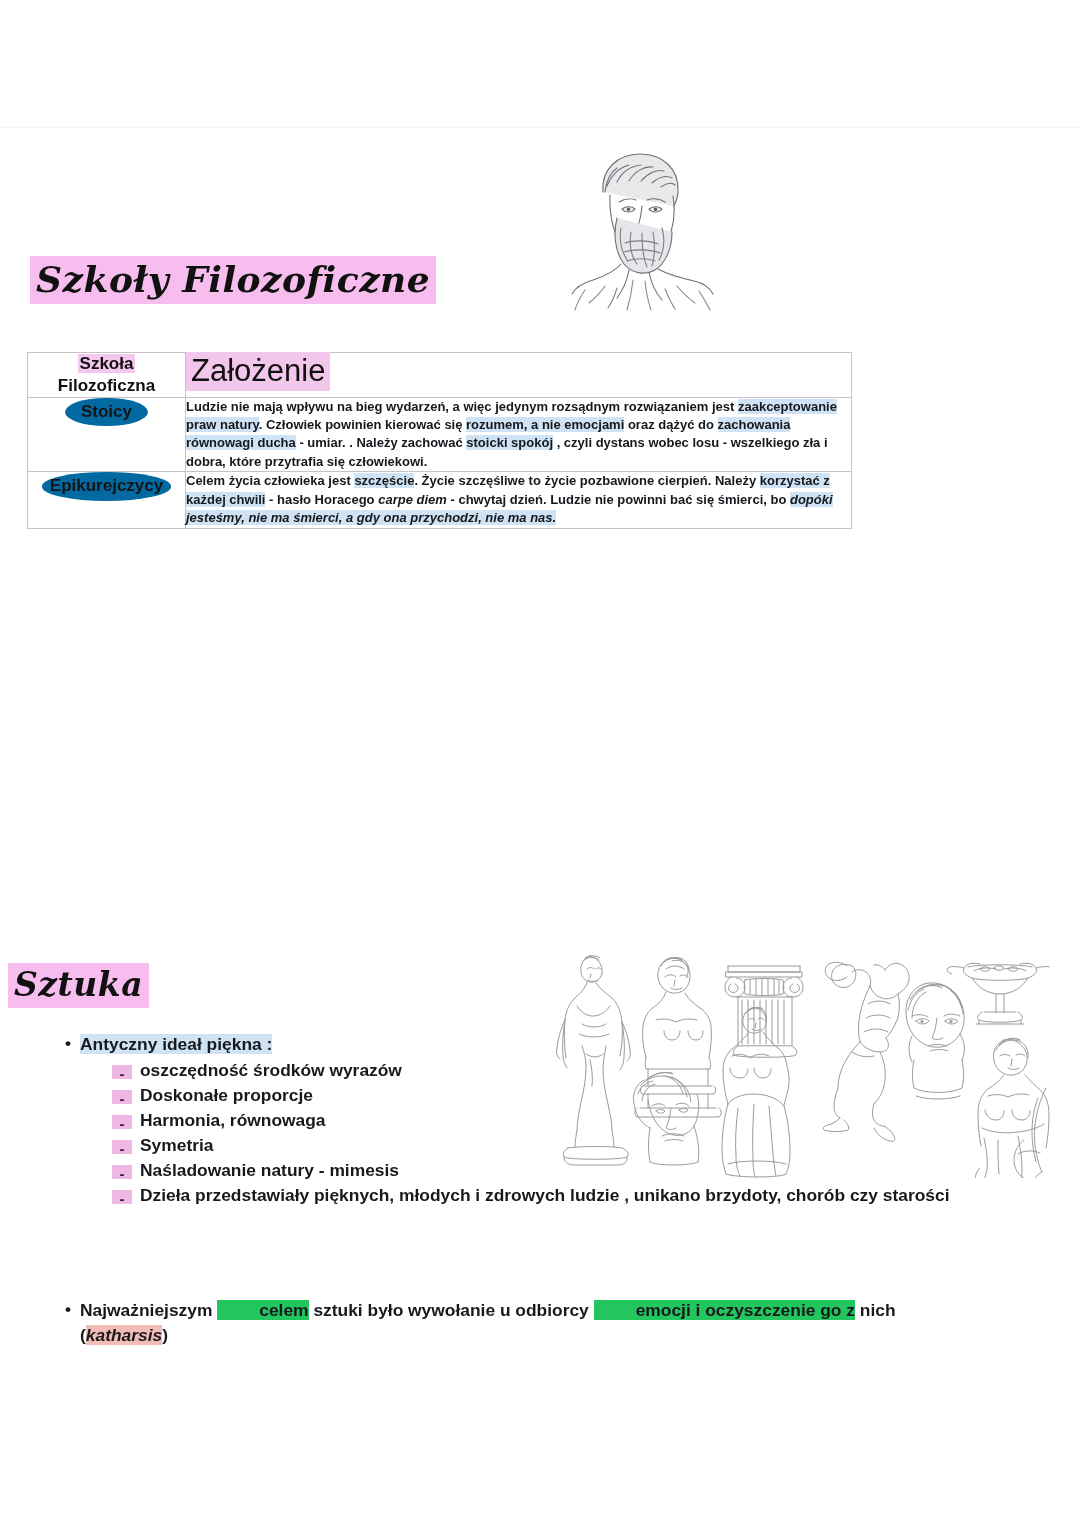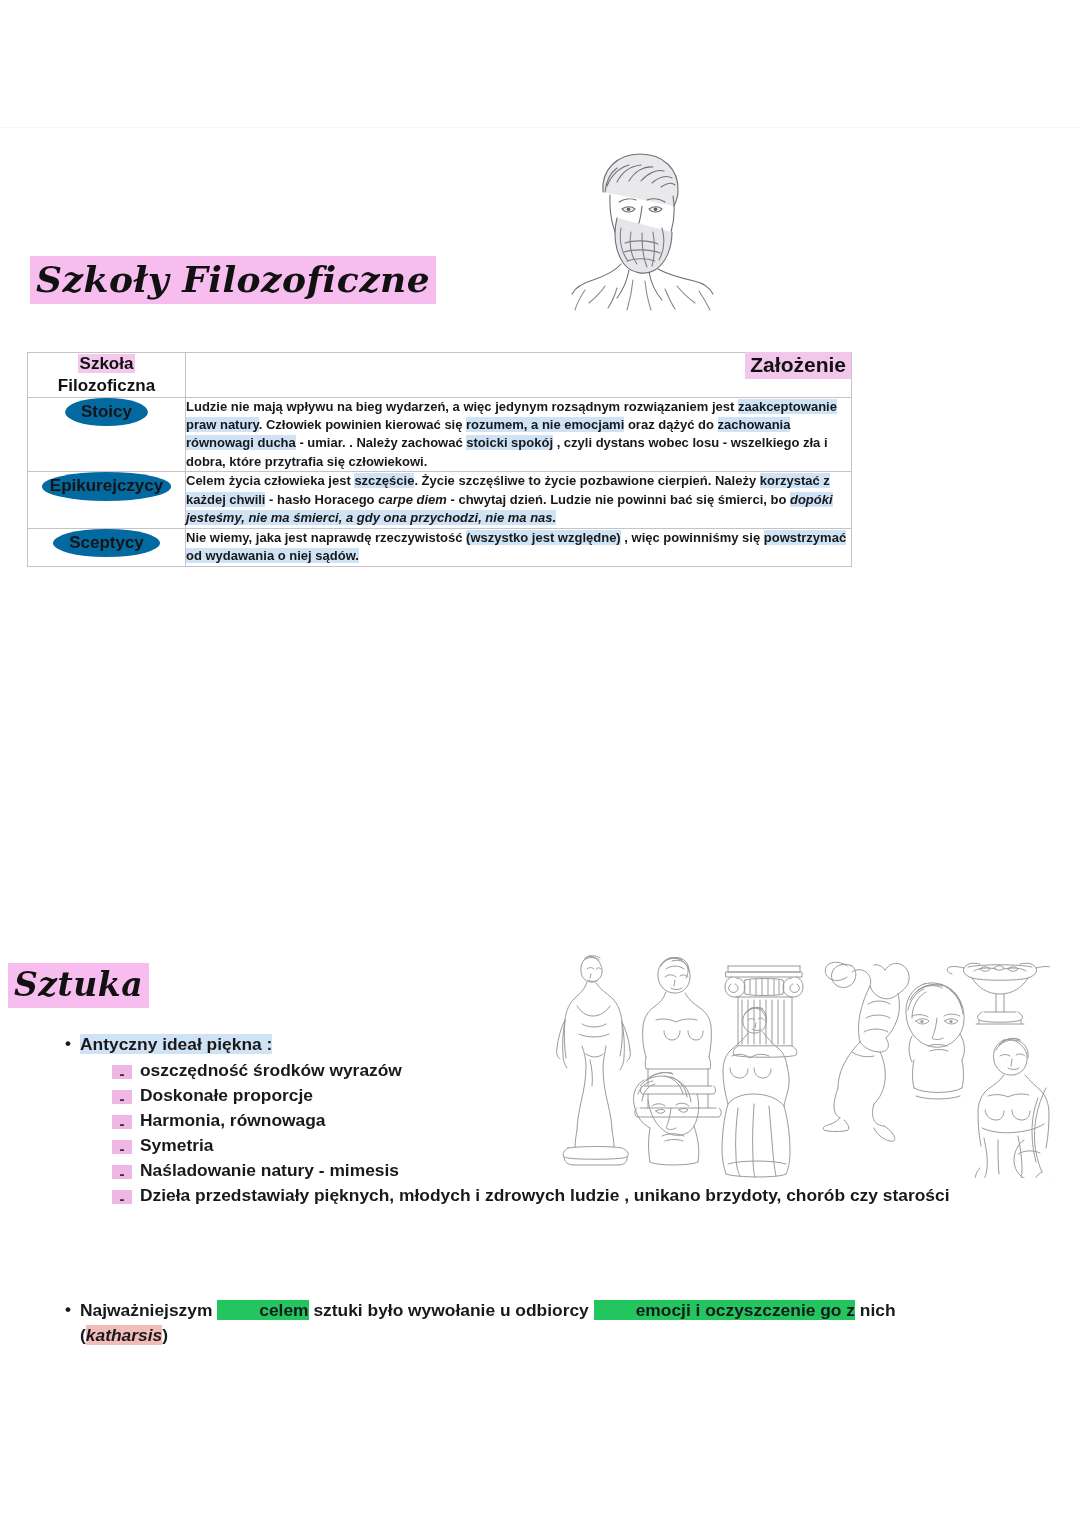--- a/index.html
+++ b/index.html
@@ -95,24 +95,24 @@
 
   .hdr-school {
     text-align: center;
     padding: 8px 4px 12px 4px;
     font-size: 17px;
     font-weight: bold;
     line-height: 1.28;
     color: #111;
   }
   .hdr-zal {
-    text-align: right;
+    text-align: left;
     padding: 8px 0 10px 0;
-    font-size: 21px;
-    font-weight: bold;
+    font-size: 31px;
+    font-weight: normal;
     color: #111;
     position: relative;
   }
   .zal-inner {
     background: #f3c7ec;
     padding: 1px 5px 3px 5px;
   }
   .szkola-hl { background: #f5c6ee; padding: 0 2px; }
 
   .school-cell {
@@ -289,28 +289,20 @@
       </td>
     </tr>
     <tr>
       <td class="school-cell">
         <span class="pill wide">Epikurejczycy</span>
       </td>
       <td class="desc-cell">
         Celem życia człowieka jest <span class="hl">szczęście</span>. Życie szczęśliwe to życie pozbawione cierpień. Należy <span class="hl">korzystać z każdej chwili</span> - hasło Horacego <span class="it">carpe diem</span> - chwytaj dzień. Ludzie nie powinni bać się śmierci, bo <span class="it hl">dopóki jesteśmy, nie ma śmierci, a gdy ona przychodzi, nie ma nas.</span>
       </td>
     </tr>
-    <tr>
-      <td class="school-cell">
-        <span class="pill">Sceptycy</span>
-      </td>
-      <td class="desc-cell">
-        Nie wiemy, jaka jest naprawdę rzeczywistość <span class="hl">(wszystko jest względne)</span> , więc powinniśmy się <span class="hl">powstrzymać od wydawania o niej sądów.</span>
-      </td>
-    </tr>
   </tbody>
 </table>
 
 <div class="title-script" id="title-sztuka"><span class="title-hl">Sztuka</span></div>
 
 <div class="art-wrap">
   <svg width="498" height="250" viewBox="0 0 498 250" xmlns="http://www.w3.org/2000/svg">
     <g fill="none" stroke="#9a9aa0" stroke-width="1" stroke-linecap="round" stroke-linejoin="round">
 
       <path d="M38 28 C32 30 28 36 29 43 C29 49 33 53 38 54 C44 55 49 51 50 45 C51 38 46 29 38 28 Z"></path>

